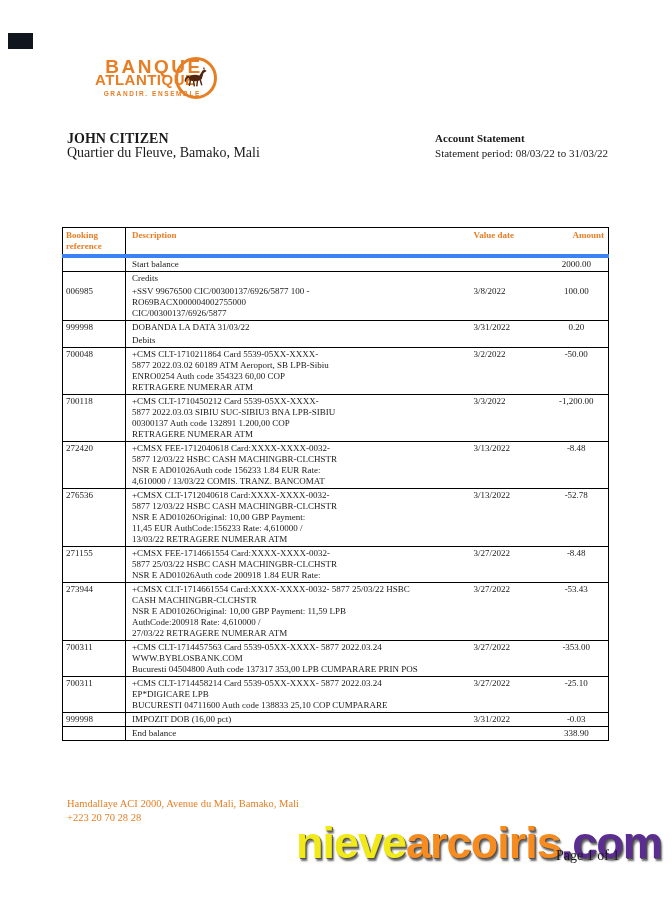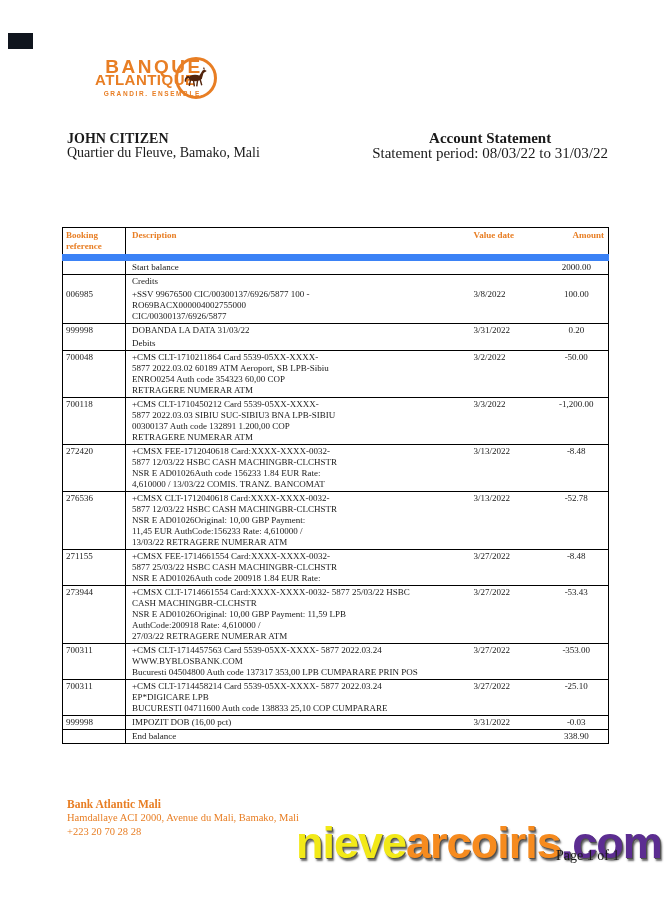--- a/index.html
+++ b/index.html
@@ -18,33 +18,33 @@
     letter-spacing:0.5px;color:var(--orange);line-height:14px;}
   .brand-tagline{font-family:"Liberation Sans",sans-serif;font-weight:bold;font-size:6.5px;
     letter-spacing:1.6px;color:var(--orange);text-align:center;width:118px;margin-top:3px;}
   #horse-ring{position:absolute;left:175px;top:57px;width:36px;height:36px;border:3px solid var(--orange);
     border-radius:50%;display:flex;align-items:center;justify-content:center;}
   #horse-ring svg{width:28px;height:24px;}
 
   
   #customer{position:absolute;left:67px;top:132px;font-size:14px;line-height:14px;}
   #customer .name{font-weight:bold;}
-  #stmt-info{position:absolute;right:64px;top:131px;text-align:center;font-size:15px;line-height:14.5px;}
+  #stmt-info{position:absolute;right:64px;top:131px;text-align:left;font-size:11px;line-height:14.5px;}
   #stmt-info .title{font-weight:bold;}
 
   
   #stmt-table{position:absolute;left:62px;top:227px;width:546px;border-collapse:collapse;
     border:1px solid #000;table-layout:fixed;font-size:9px;line-height:11px;}
   #stmt-table col.w-ref{width:63px;}
   #stmt-table col.w-desc{width:345px;}
   #stmt-table col.w-date{width:75px;}
   #stmt-table col.w-amt{width:63px;}
   #stmt-table th{color:var(--orange);font-weight:bold;text-align:left;vertical-align:top;
     padding:2px 4px 2px 3px;font-size:9px;}
-  #stmt-table thead tr{border-bottom:7px solid #3b82f6;}
+  #stmt-table thead tr{border-bottom:4px solid #3b82f6;}
   #stmt-table th.c-amt{text-align:right;}
   #stmt-table td{vertical-align:top;padding:1px 4px 1px 3px;}
   #stmt-table td.c-desc{white-space:pre-line;padding-left:6px;}
   #stmt-table th.c-desc{padding-left:6px;margin-left:24px;}
   #stmt-table td.c-amt{text-align:center;}
   #stmt-table tbody tr{border-bottom:1px solid #000;}
   #stmt-table tbody tr.no-divider{border-bottom:none;}
   #stmt-table .c-ref{border-right:1px solid #000;}
 
   
@@ -223,21 +223,20 @@
         <tr>
           <td class="c-ref"></td>
           <td class="c-desc">End balance</td>
           <td class="c-date"></td>
           <td class="c-amt">338.90</td>
         </tr>
       </tbody>
   </table>
 
   <div id="footer">
-    <div class="bank-name">Bank Atlantic Mali</div>
     <div>Hamdallaye ACI 2000, Avenue du Mali, Bamako, Mali</div>
     <div>+223 20 70 28 28</div>
   </div>
 
   <div id="watermark">
     <span id="wm1" style="color: rgb(242, 233, 24);">nieve</span><span id="wm2" style="color: rgb(246, 139, 31);">arcoiris</span><span id="wm3" style="color: rgb(92, 45, 145);">.com</span>
   </div>
 
   <div id="page-number">Page 1 of 1</div>
 

